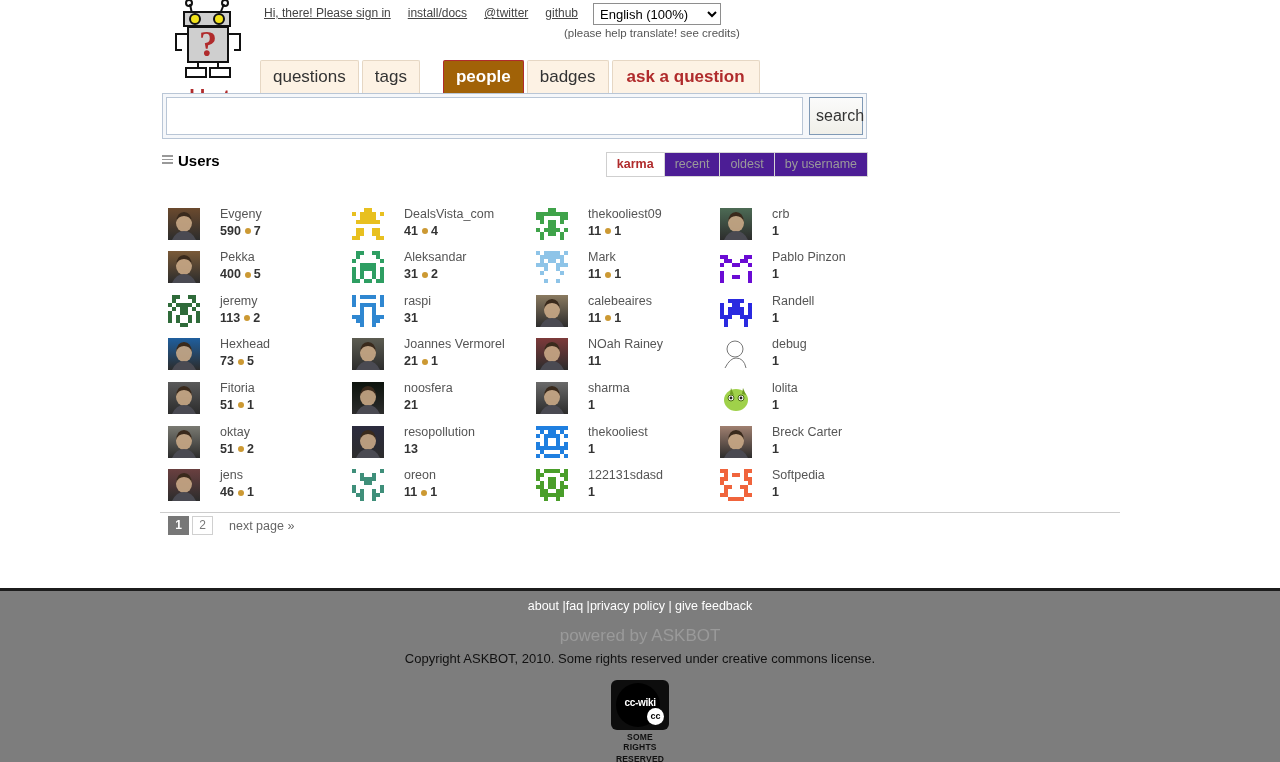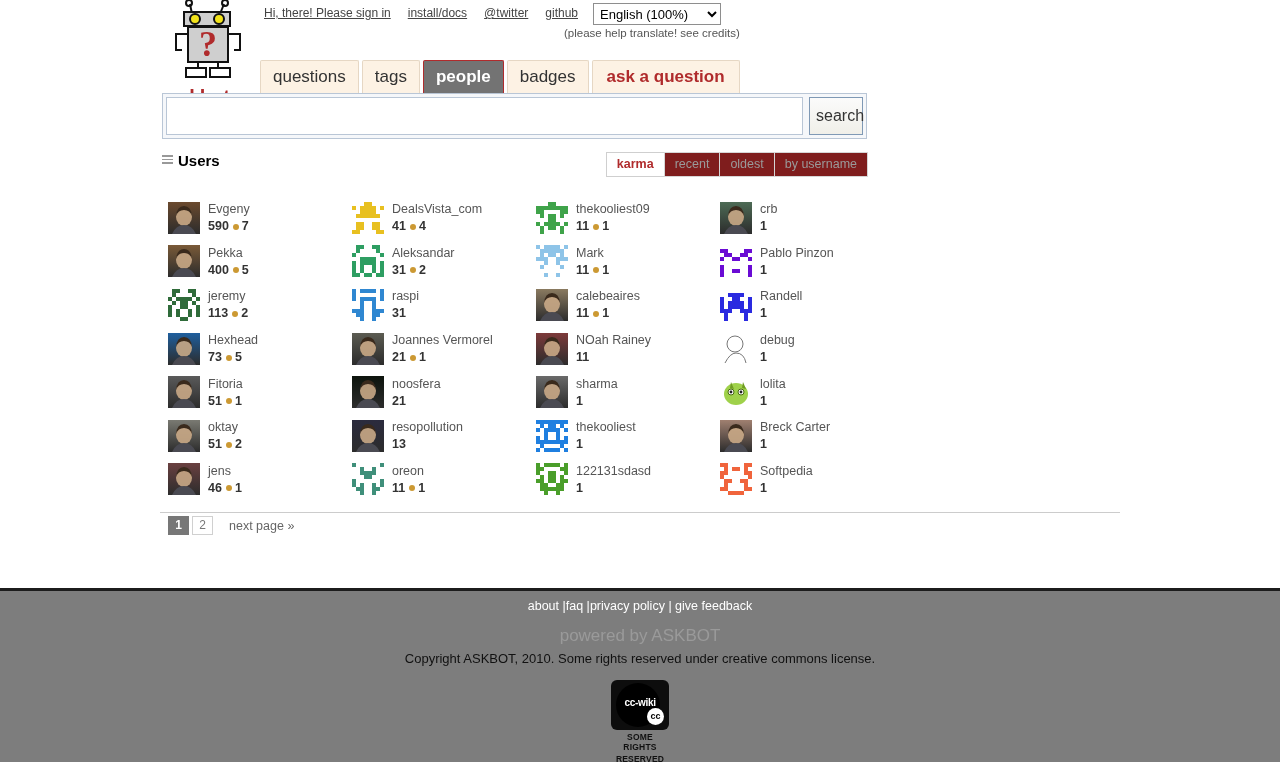--- a/index.html
+++ b/index.html
@@ -90,24 +90,25 @@
     background: #fdf2e4;
     border: 1px solid #e6d7c4;
     border-bottom: none;
     color: #333;
     text-decoration: none;
     line-height: 22px;
     border-radius: 2px 2px 0 0;
     white-space: nowrap;
   }
   .tab.active {
-    background: #737373;
+    background: #a16207;
     border-color: #b02b2c;
     color: #ffffff;
     font-weight: bold;
+    margin-left: 20px;
   }
   .tab.ask {
     color: #b02b2c;
     font-weight: bold;
     padding-left: 14px;
     padding-right: 14px;
     text-align: right;
   }
 
   
@@ -181,21 +182,21 @@
   .sorts {
     position: absolute;
     right: 0px;
     top: 0px;
     display: flex;
   }
   .sort-btn {
     font-size: 12.5px;
     padding: 4px 10px 5px 10px;
     border: 1px solid #d6d6d6;
-    background: #7f1d1d;
+    background: #4c1d95;
     color: #9a9a9a;
     text-decoration: none;
     margin-left: -1px;
     line-height: 14px;
   }
   .sort-btn.active {
     color: #b02b2c;
     font-weight: bold;
     background: #ffffff;
     border-color: #cfcfcf;
@@ -207,22 +208,22 @@
     left: 8px;
     top: 196px;
     width: 940px;
     display: grid;
     grid-template-columns: repeat(4, 184px);
     grid-auto-rows: 43.6px;
     grid-auto-flow: row;
   }
   .user-cell {
     display: flex;
-    align-items: center;
-    gap: 8px;
+    align-items: flex-end;
+    gap: 20px;
   }
   .avatar {
     width: 32px;
     height: 32px;
     flex: 0 0 32px;
     overflow: hidden;
     background: #ddd;
   }
   .avatar svg, .avatar canvas { display: block; }
   .u-info {

